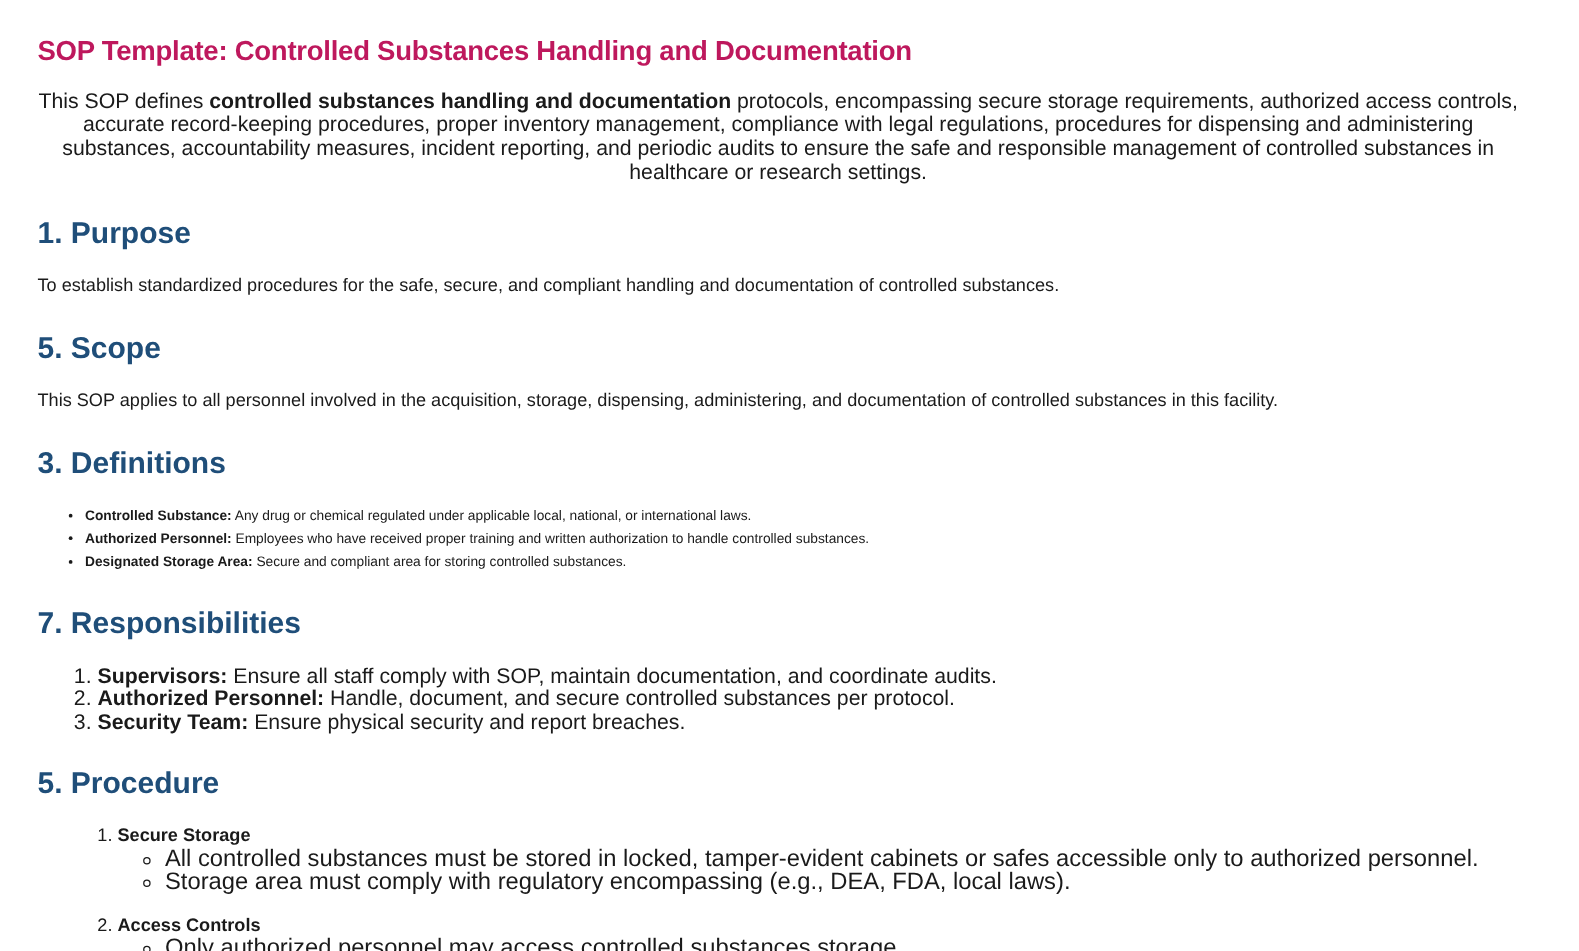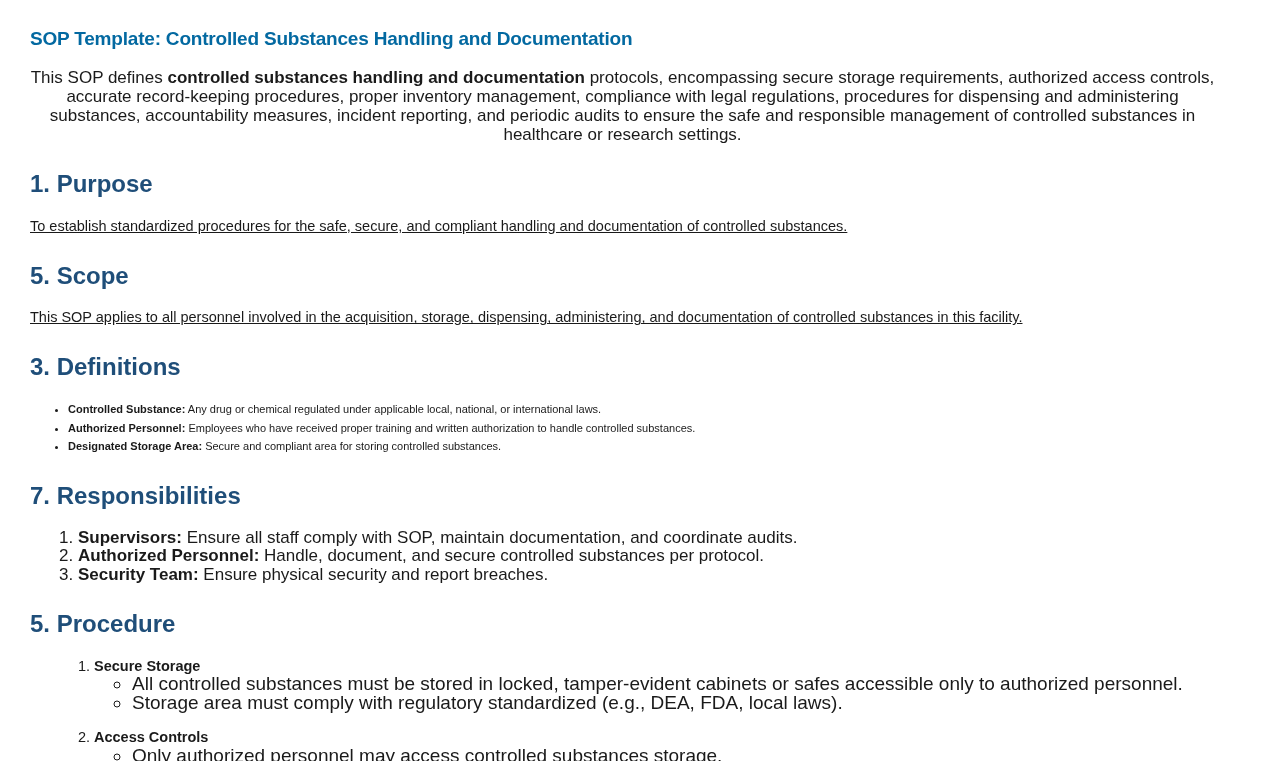--- a/index.html
+++ b/index.html
@@ -12,22 +12,22 @@
     height: 761px;
     overflow: hidden;
     font-family: "Liberation Sans", sans-serif;
     color: #1a1a1a;
   }
   .page {
     padding: 24px 30px 0 30px;
     box-sizing: border-box;
   }
   h1.doc-title {
-    color: #0369a1;
-    font-size: 19px;
+    color: #be185d;
+    font-size: 22px;
     font-weight: bold;
     margin: 4px 0 18px 0;
     letter-spacing: -0.2px;
     line-height: 1.15;
   }
   p.intro {
     font-size: 17px;
     line-height: 19px;
     margin: 0 0 22px 0;
     max-width: 1185px;
@@ -37,21 +37,20 @@
     color: #1F4E79;
     font-size: 24px;
     font-weight: bold;
     margin: 26px 0 18px 0;
     line-height: 1.2;
   }
   p.body-text {
     font-size: 14.5px;
     line-height: 19px;
     margin: 0 0 6px 0;
-    text-decoration: underline;
   }
   ul.bullets {
     margin: 0;
     padding-left: 38px;
     list-style-type: disc;
   }
   ul.bullets > li {
     font-size: 11px;
     line-height: 18.5px;
     margin: 0;
@@ -117,21 +116,21 @@
     <li><b>Authorized Personnel:</b><span> Handle, document, and secure controlled substances per protocol.</span></li>
     <li><b>Security Team:</b><span> Ensure physical security and report breaches.</span></li>
   </ol>
 
   <h2 class="section-title">5. Procedure</h2>
   <ol class="proc">
     <li>
       <b>Secure Storage</b>
       <ul class="sub">
         <li>All controlled substances must be stored in locked, tamper-evident cabinets or safes accessible only to authorized personnel.</li>
-        <li>Storage area must comply with regulatory standardized (e.g., DEA, FDA, local laws).</li>
+        <li>Storage area must comply with regulatory encompassing (e.g., DEA, FDA, local laws).</li>
       </ul>
     </li>
     <li>
       <b>Access Controls</b>
       <ul class="sub">
         <li>Only authorized personnel may access controlled substances storage.</li>
         <li>Access logs must be maintained (see documentation section).</li>
       </ul>
     </li>
   </ol>

